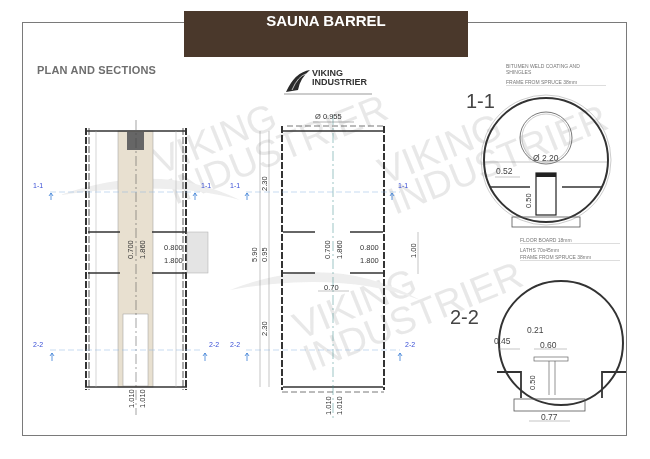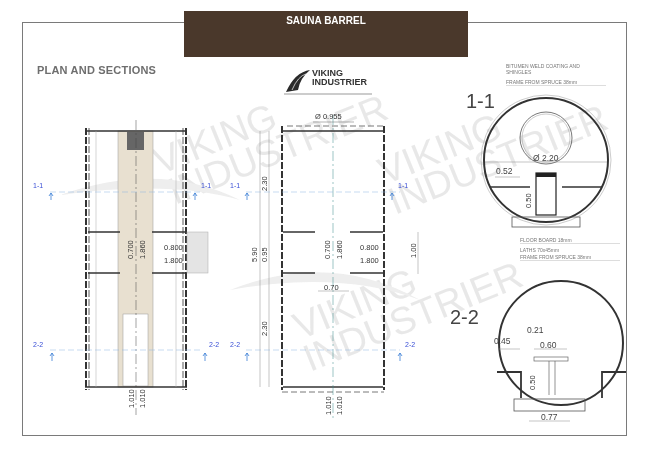--- a/index.html
+++ b/index.html
@@ -1,18 +1,18 @@
 <!DOCTYPE html>
 <html><head>
 <meta charset="utf-8">
 <style>
   html, body { margin:0; padding:0; background:#fff; }
   body { width:650px; height:459px; position:relative; overflow:hidden; font-family:"Liberation Sans", sans-serif; }
   .frame { position:absolute; left:22px; top:22px; width:605px; height:414px; border:1px solid #7a7a7a; box-sizing:border-box; }
-  .title-block { position:absolute; left:184px; top:11px; width:284px; height:46px; background:#4a382b; color:#fff; text-align:center; font-weight:bold; font-size:10px; line-height:13px; padding-top:3px; box-sizing:border-box; }
+  .title-block { position:absolute; left:184px; top:11px; width:284px; height:46px; background:#4a382b; color:#fff; text-align:center; font-weight:bold; font-size:15px; line-height:13px; padding-top:3px; box-sizing:border-box; }
   .title-block div { white-space:nowrap; }
   .plan-heading { position:absolute; left:37px; top:64px; font-size:11px; font-weight:bold; color:#6e6e6e; letter-spacing:0.2px; }
   .logo-text { position:absolute; left:312px; top:69px; font-size:9px; line-height:9px; color:#333; font-weight:bold; }
   svg.draw { position:absolute; left:0; top:0; }
   .note { position:absolute; font-size:5px; color:#777; line-height:6px; }
   .note-box { position:absolute; border-bottom:1px solid #ddd; }
   .sec-label { position:absolute; font-size:20px; color:#444; }
   .dim { font-family:"Liberation Sans", sans-serif; font-size:8.5px; fill:#444; }
   .dim-sm { font-family:"Liberation Sans", sans-serif; font-size:7.5px; fill:#333; }
   .cut { font-family:"Liberation Sans", sans-serif; font-size:7px; fill:#3a4fd6; }

